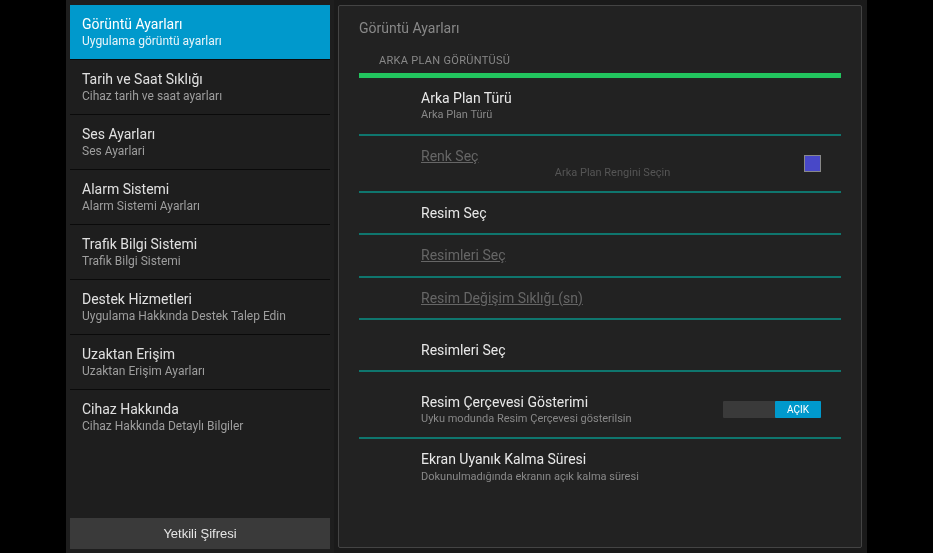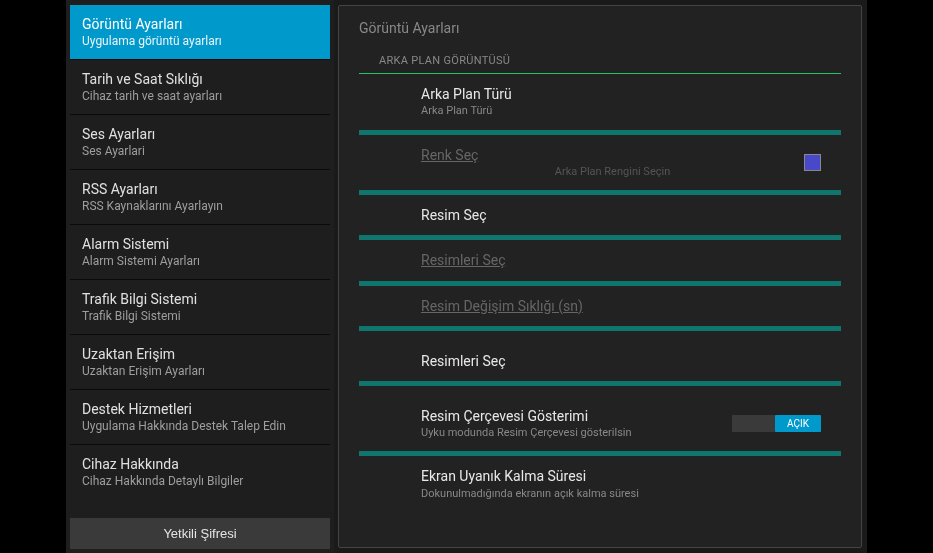--- a/index.html
+++ b/index.html
@@ -92,28 +92,28 @@
     }
     .page-title {
       color: #888;
       font-size: 14px;
       padding: 14px 20px 18px 20px;
     }
     .section-header {
       color: #888;
       font-size: 11px;
       padding: 0 20px 6px 20px;
-      border-bottom: 1px solid #22c55e;
+      border-bottom: 5px solid #22c55e;
       margin: 0 20px 0 0;
       margin-left: 20px;
       letter-spacing: 0.3px;
     }
     .setting-row {
       padding: 11px 20px 11px 62px;
-      border-bottom: 5px solid #0f766e;
+      border-bottom: 2px solid #0f766e;
       margin: 0 20px 0 20px;
       cursor: pointer;
       display: flex;
       justify-content: space-between;
       align-items: center;
     }
     .setting-row:last-of-type {
       border-bottom: none;
     }
     .setting-left {
@@ -137,21 +137,21 @@
       color: #555;
       text-align: center;
     }
     .color-swatch {
       width: 17px;
       height: 17px;
       background: #4848c8;
       border: 1px solid #888;
     }
     .toggle {
-      width: 89px;
+      width: 98px;
       height: 17px;
       background: #3a3a3a;
       position: relative;
       border-radius: 1px;
       display: flex;
       align-items: center;
     }
     .toggle-handle {
       position: absolute;
       right: 0;
@@ -183,38 +183,34 @@
       </div>
       <div class="sidebar-item">
         <div class="sidebar-item-title">Tarih ve Saat Sıklığı</div>
         <div class="sidebar-item-subtitle">Cihaz tarih ve saat ayarları</div>
       </div>
       <div class="sidebar-item">
         <div class="sidebar-item-title">Ses Ayarları</div>
         <div class="sidebar-item-subtitle">Ses Ayarlari</div>
       </div>
       <div class="sidebar-item">
-        <div class="sidebar-item-title">RSS Ayarları</div>
-        <div class="sidebar-item-subtitle">RSS Kaynaklarını Ayarlayın</div>
-      </div>
-      <div class="sidebar-item">
         <div class="sidebar-item-title">Alarm Sistemi</div>
         <div class="sidebar-item-subtitle">Alarm Sistemi Ayarları</div>
       </div>
       <div class="sidebar-item">
         <div class="sidebar-item-title">Trafik Bilgi Sistemi</div>
         <div class="sidebar-item-subtitle">Trafik Bilgi Sistemi</div>
       </div>
       <div class="sidebar-item">
+        <div class="sidebar-item-title">Destek Hizmetleri</div>
+        <div class="sidebar-item-subtitle">Uygulama Hakkında Destek Talep Edin</div>
+      </div>
+      <div class="sidebar-item">
         <div class="sidebar-item-title">Uzaktan Erişim</div>
         <div class="sidebar-item-subtitle">Uzaktan Erişim Ayarları</div>
-      </div>
-      <div class="sidebar-item">
-        <div class="sidebar-item-title">Destek Hizmetleri</div>
-        <div class="sidebar-item-subtitle">Uygulama Hakkında Destek Talep Edin</div>
       </div>
       <div class="sidebar-item">
         <div class="sidebar-item-title">Cihaz Hakkında</div>
         <div class="sidebar-item-subtitle">Cihaz Hakkında Detaylı Bilgiler</div>
       </div>
     </div>
     <div class="sidebar-footer">
       <button class="auth-button">Yetkili Şifresi</button>
     </div>
   </div>

